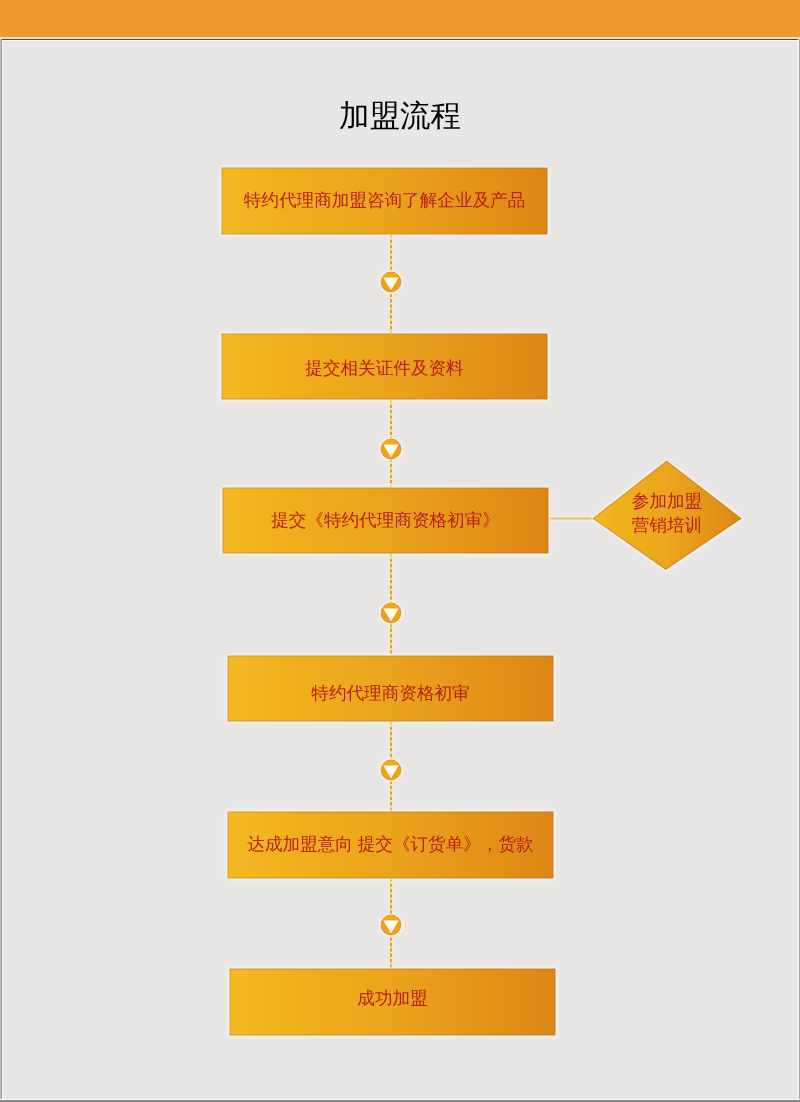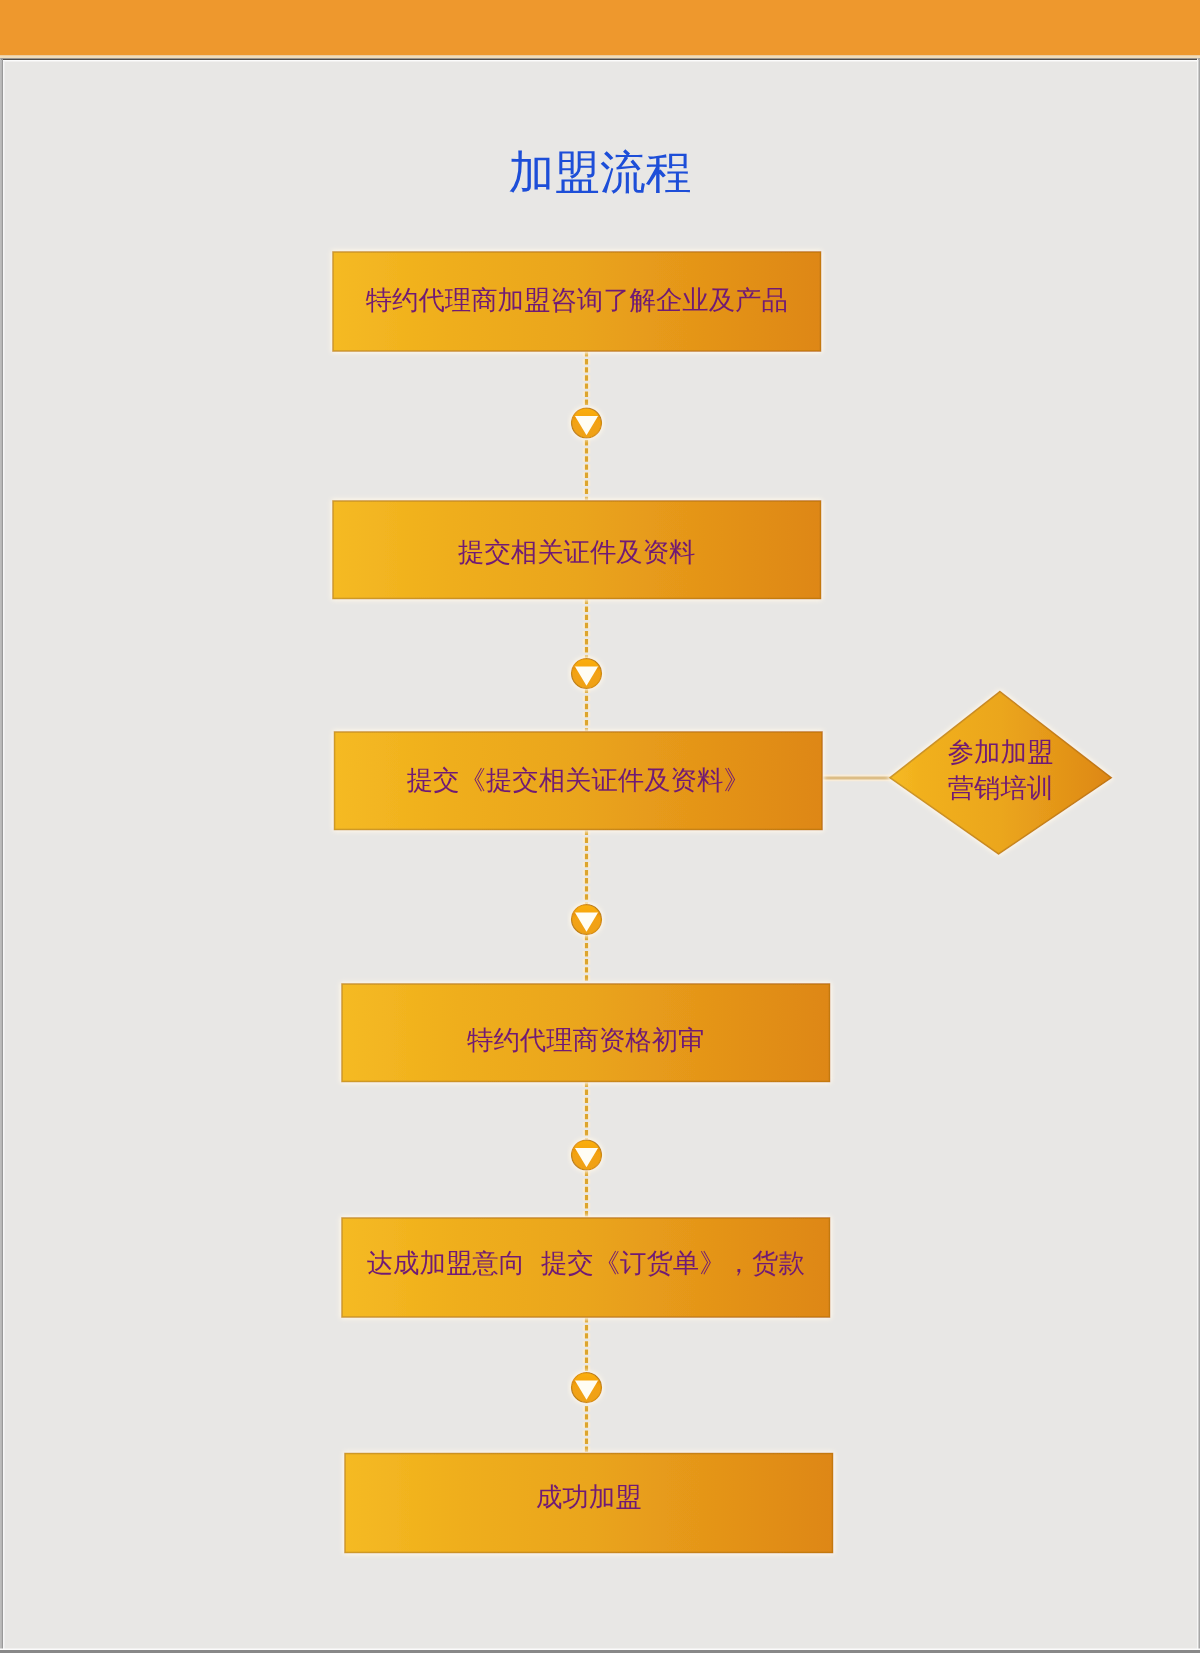--- a/index.html
+++ b/index.html
@@ -17,26 +17,26 @@
   .bdr-l2{left:1px;top:39px;width:1px;height:1063px;background:#999999;}
   .bdr-l3{left:2px;top:41px;width:1px;height:1061px;background:#f6f6f6;}
   .bdr-r1{left:798px;top:39px;width:1px;height:1063px;background:#f6f6f6;}
   .bdr-r2{left:799px;top:39px;width:1px;height:1063px;background:#a8a8a8;}
   .bdr-t{left:0;top:39px;width:800px;height:1px;background:#4f4b47;}
   .bdr-t2{left:0;top:40px;width:800px;height:1px;background:#fcfcfc;}
   .bdr-b1{left:0;top:1099px;width:800px;height:1px;background:#fbfbfb;}
   .bdr-b2{left:0;top:1100px;width:800px;height:2px;background:#888888;}
   #fc{position:absolute;left:0;top:0;width:800px;height:1102px;}
   .title{position:absolute;left:0;top:98px;width:800px;text-align:center;
-         font-size:30.5px;line-height:34px;color:#1d4ed8;
+         font-size:30.5px;line-height:34px;color:#000000;
          font-family:"Liberation Sans",sans-serif;
          transform:translateZ(0);}
   .nodelbl{position:absolute;display:flex;align-items:center;
            justify-content:center;flex-direction:column;
-           font-size:17.6px;color:#701a75;white-space:pre;line-height:24px;
+           font-size:17.6px;color:#b91c1c;white-space:pre;line-height:24px;
            transform:translateZ(0);}
 </style>
 </head>
 <body>
 <div id="stage">
 
 <div class="topbar"></div>
 <div class="topbar-hi"></div>
 <div class="canvas"></div>
 <div class="bdr bdr-t"></div>
@@ -136,21 +136,21 @@
           <circle cx="391" cy="925" r="9.950000000000001" fill="url(#circg)" stroke="url(#ringg)" stroke-width="0.9"></circle>
           <polygon points="383.3,920.4 398.7,920.4 391,933.2" fill="#fffdf4"></polygon>
         </g>
       </g>
 </svg>
 
 <div class="title">加盟流程</div>
 <div id="labels">
       <div class="nodelbl" style="left: 222px; top: 167px; width: 325px; height: 66px;">特约代理商加盟咨询了解企业及产品</div>
       <div class="nodelbl" style="left: 222px; top: 333px; width: 325px; height: 70px;">提交相关证件及资料</div>
-      <div class="nodelbl" style="left: 223px; top: 487px; width: 325px; height: 65px;">提交《提交相关证件及资料》</div>
+      <div class="nodelbl" style="left: 223px; top: 487px; width: 325px; height: 65px;">提交《特约代理商资格初审》</div>
       <div class="nodelbl" style="left: 228px; top: 655px; width: 325px; height: 76px;">特约代理商资格初审</div>
-      <div class="nodelbl" style="left: 228px; top: 811px; width: 325px; height: 66px; font-family: Liberation Mono, monospace;">达成加盟意向 提交《订货单》，货款</div>
+      <div class="nodelbl" style="left: 228px; top: 811px; width: 325px; height: 66px;">达成加盟意向 提交《订货单》，货款</div>
       <div class="nodelbl" style="left: 230px; top: 968px; width: 325px; height: 59px;">成功加盟</div>
       <div class="nodelbl" style="left: 593px; top: 458px; width: 148px; height: 109px;">参加加盟
 营销培训</div>
     </div>
 
 </div>
 
 </body></html>

